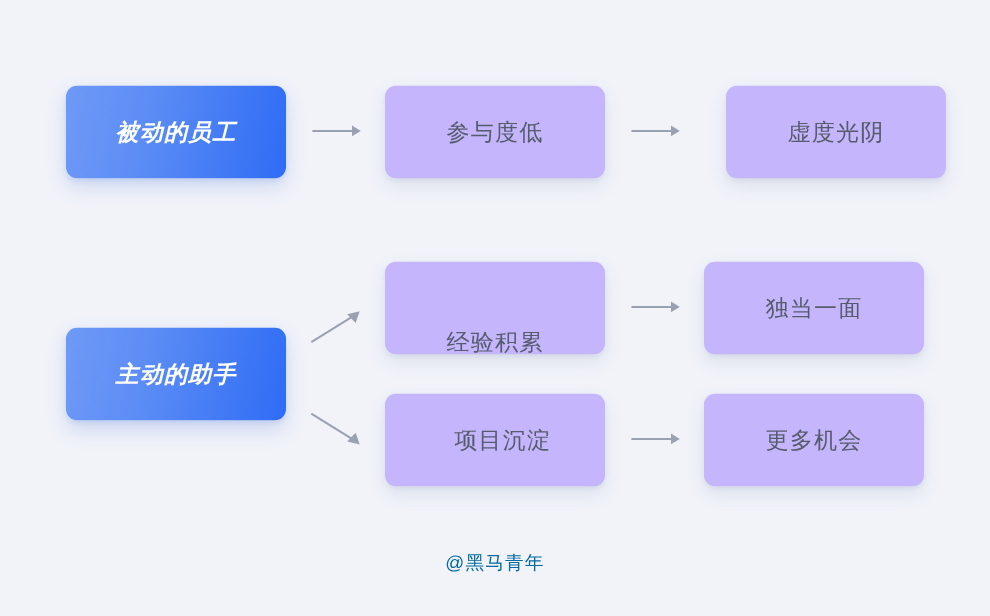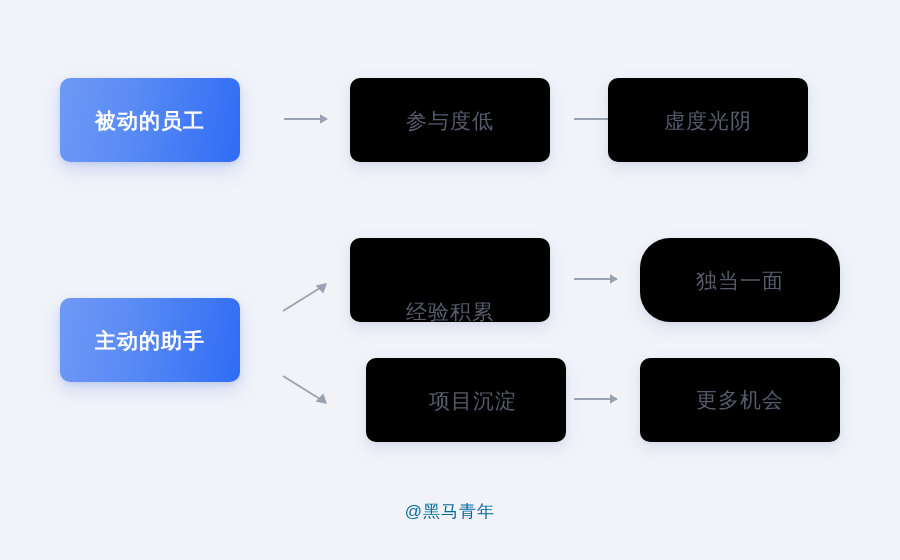--- a/index.html
+++ b/index.html
@@ -15,46 +15,47 @@
   }
   #canvas {
     position: relative;
     width: 900px;
     height: 560px;
   }
 
   
   .source-box {
     position: absolute;
-    width: 180px;
+    width: 200px;
     height: 84px;
     border-radius: 10px;
     background: linear-gradient(100deg, #6e99f6 0%, #5b8cf5 38%, #2f6cf5 100%);
     box-shadow: 0 8px 18px rgba(80, 120, 220, 0.22),
                 0 2px 5px rgba(80, 120, 220, 0.14);
     display: flex;
     align-items: center;
     justify-content: center;
     box-sizing: border-box;
+    font-style: italic;
   }
   .source-box .box-text {
     color: #ffffff;
     font-size: 21px;
     font-weight: bold;
     letter-spacing: 1px;
     line-height: 1;
   }
 
   
   .card {
     position: absolute;
     width: 200px;
     height: 84px;
     border-radius: 10px;
-    background: #000000;
+    background: #c4b5fd;
     box-shadow: 0 7px 16px rgba(120, 135, 175, 0.16),
                 0 2px 4px rgba(120, 135, 175, 0.10);
     display: flex;
     align-items: center;
     justify-content: center;
     box-sizing: border-box;
   }
   .card .box-text {
     color: #565c6b;
     font-size: 21px;
@@ -102,21 +103,21 @@
     <span class="box-text">参与度低</span>
   </div>
 
   <div class="arrow" style="left:573px; top:111px;">
     <svg width="46" height="16" viewBox="0 0 46 16">
       <line x1="1" y1="8" x2="37" y2="8" stroke="#9aa1b1" stroke-width="1.8"></line>
       <path d="M37 3.2 L45 8 L37 12.8 Z" fill="#9aa1b1"></path>
     </svg>
   </div>
 
-  <div class="card" style="left:608px; top:78px;">
+  <div class="card" style="left:660px; top:78px;font-family:Liberation Serif, serif;">
     <span class="box-text">虚度光阴</span>
   </div>
 
   <div class="source-box" style="left:60px; top:298px;">
     <span class="box-text">主动的助手</span>
   </div>
 
   <div class="arrow" style="left:281px; top:281px;">
     <svg width="48" height="34" viewBox="0 0 48 34">
       <line x1="2" y1="30" x2="39" y2="7" stroke="#9aa1b1" stroke-width="1.8"></line>
@@ -135,25 +136,25 @@
     <span class="box-text">经验积累</span>
   </div>
 
   <div class="arrow" style="left:573px; top:271px;">
     <svg width="46" height="16" viewBox="0 0 46 16">
       <line x1="1" y1="8" x2="37" y2="8" stroke="#9aa1b1" stroke-width="1.8"></line>
       <path d="M37 3.2 L45 8 L37 12.8 Z" fill="#9aa1b1"></path>
     </svg>
   </div>
 
-  <div class="card" style="left:640px; top:238px;border-radius:30px;">
+  <div class="card" style="left:640px; top:238px;">
     <span class="box-text">独当一面</span>
   </div>
 
-  <div class="card" style="left:366px; top:358px;padding-left:14px;">
+  <div class="card" style="left:350px; top:358px;padding-left:14px;">
     <span class="box-text">项目沉淀</span>
   </div>
 
   <div class="arrow" style="left:573px; top:391px;">
     <svg width="46" height="16" viewBox="0 0 46 16">
       <line x1="1" y1="8" x2="37" y2="8" stroke="#9aa1b1" stroke-width="1.8"></line>
       <path d="M37 3.2 L45 8 L37 12.8 Z" fill="#9aa1b1"></path>
     </svg>
   </div>
 

